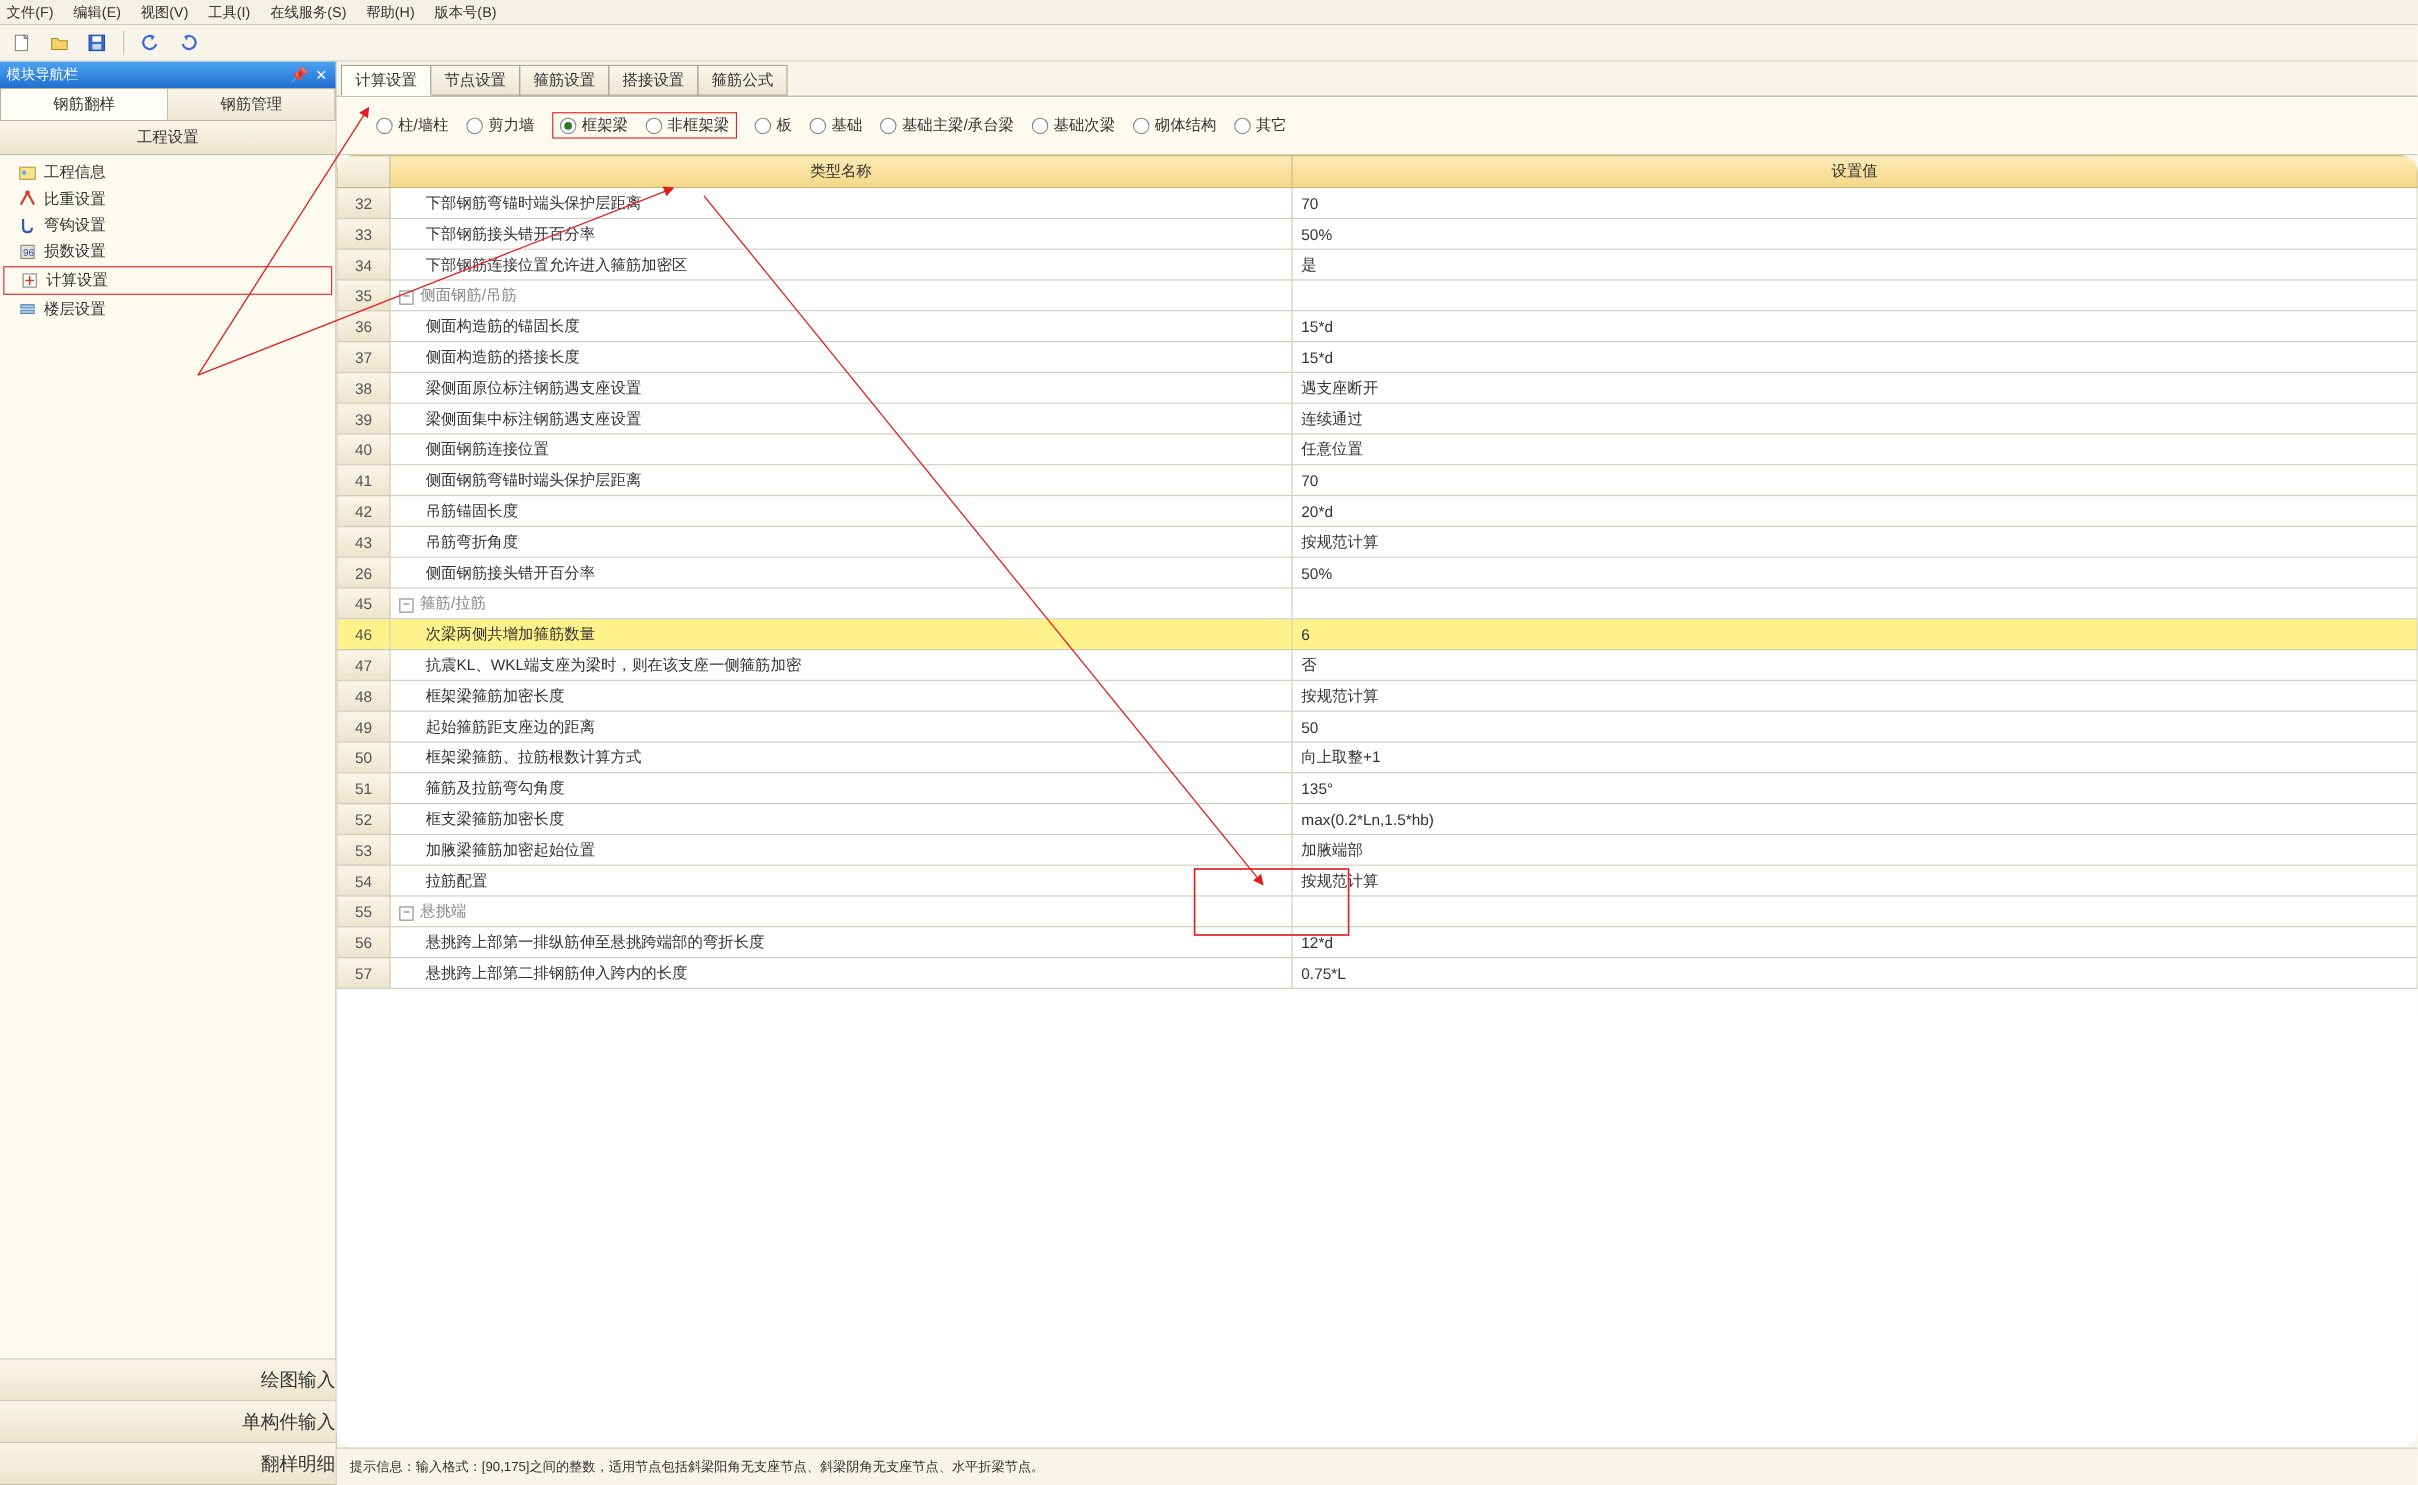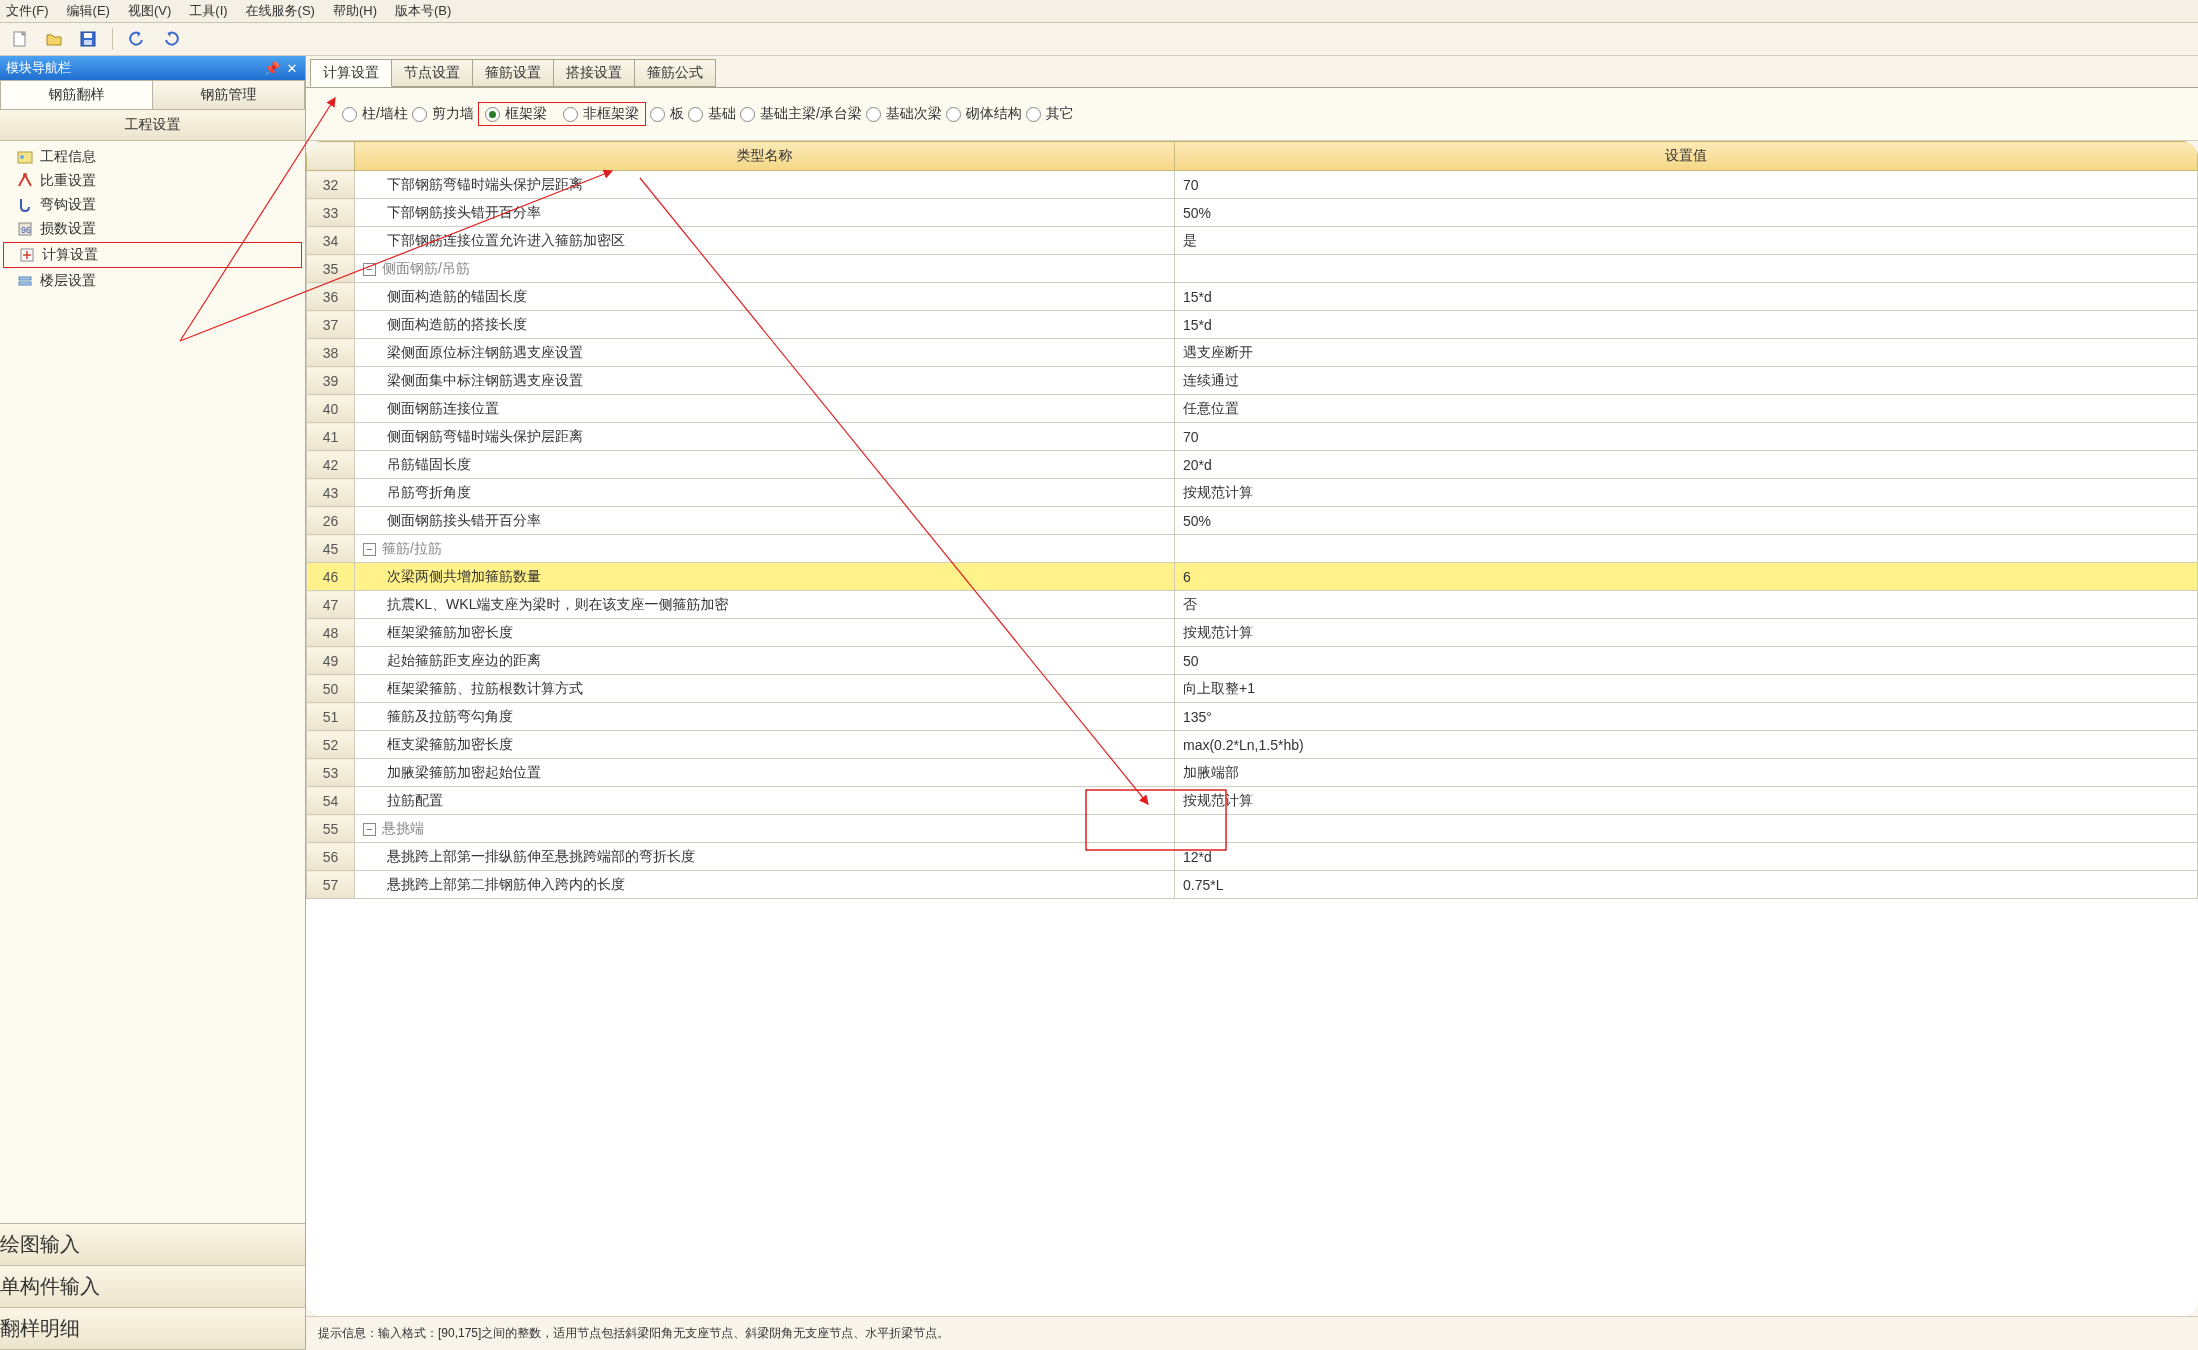--- a/index.html
+++ b/index.html
@@ -18,26 +18,26 @@
     .sb-tabs { display: flex; border-bottom: 1px solid #b8b4a0; }
     .sb-tab { flex: 1; text-align: center; padding: 5px 0; background: linear-gradient(#fbf7eb,#ece6d2); border: 1px solid #b8b4a0; border-bottom: none; font-size: 14px; cursor: pointer; }
     .sb-tab + .sb-tab { border-left: none; }
     .sb-tab.active { background: #fffef8; font-weight: 500; }
     .sb-section { text-align: center; padding: 6px 0; background: linear-gradient(#faf5e6,#ece4cc); border-bottom: 1px solid #c0bca4; font-size: 14px; }
     .sb-tree { flex: 1; overflow: auto; padding: 4px 2px; }
     .tree-item { display: flex; align-items: center; gap: 6px; padding: 3px 10px 3px 14px; cursor: pointer; font-size: 14px; }
     .tree-icon { width: 18px; height: 18px; display: inline-flex; align-items: center; justify-content: center; }
     .red-box { border: 1.5px solid #e02020; }
     .sb-bottom { border-top: 1px solid #b8b4a0; }
-    .sb-bottom div { text-align: left; padding: 7px 0; background: linear-gradient(#faf5e6,#ece4cc); border-bottom: 1px solid #c0bca4; font-size: 20px; cursor: pointer; }
+    .sb-bottom div { text-align: right; padding: 7px 0; background: linear-gradient(#faf5e6,#ece4cc); border-bottom: 1px solid #c0bca4; font-size: 17px; cursor: pointer; }
     .content { flex: 1; display: flex; flex-direction: column; min-width: 0; }
     .settings-tabs { display: flex; gap: 0; background: #f8f4e9; padding: 3px 4px 0 4px; border-bottom: 1px solid #a8a48e; }
     .stab { padding: 4px 12px; border: 1px solid #a8a48e; background: linear-gradient(#faf6ea,#ece6d2); font-size: 14px; cursor: pointer; margin-right: -1px; }
     .stab.active { background: #fffef8; border-bottom-color: #fffef8; position: relative; z-index: 1; }
-    .radio-row { display: flex; align-items: center; gap: 4px; padding: 14px 36px; background: #fdfaf0; border-bottom: 1px solid #d0ccb8; font-size: 14px; }
+    .radio-row { display: flex; align-items: center; gap: 16px; padding: 14px 36px; background: #fdfaf0; border-bottom: 1px solid #d0ccb8; font-size: 14px; }
     .radio-item { display: flex; align-items: center; gap: 5px; cursor: pointer; }
     .radio { width: 15px; height: 15px; border: 1px solid #888; border-radius: 50%; display: inline-flex; align-items: center; justify-content: center; background: #fff; }
     .radio.checked::after { content: ""; width: 7px; height: 7px; background: #2a7a2a; border-radius: 50%; }
     .grid-wrap { flex: 1; overflow: auto; background: #fff; border-radius: 16px; }
     table { border-collapse: collapse; width: 100%; table-layout: fixed; }
     th { background: linear-gradient(#fce9b6,#f5d886); border: 1px solid #c8b878; padding: 5px 8px; font-weight: normal; font-size: 14px; text-align: center; }
     td { border: 1px solid #d0ccbc; padding: 3px 8px; font-size: 14px; height: 28px; }
     .row-num { width: 48px; text-align: center; background: linear-gradient(#faf5e6,#ece4cc); color: #555; }
     .name-cell { width: 820px; }
     .val-cell { }

